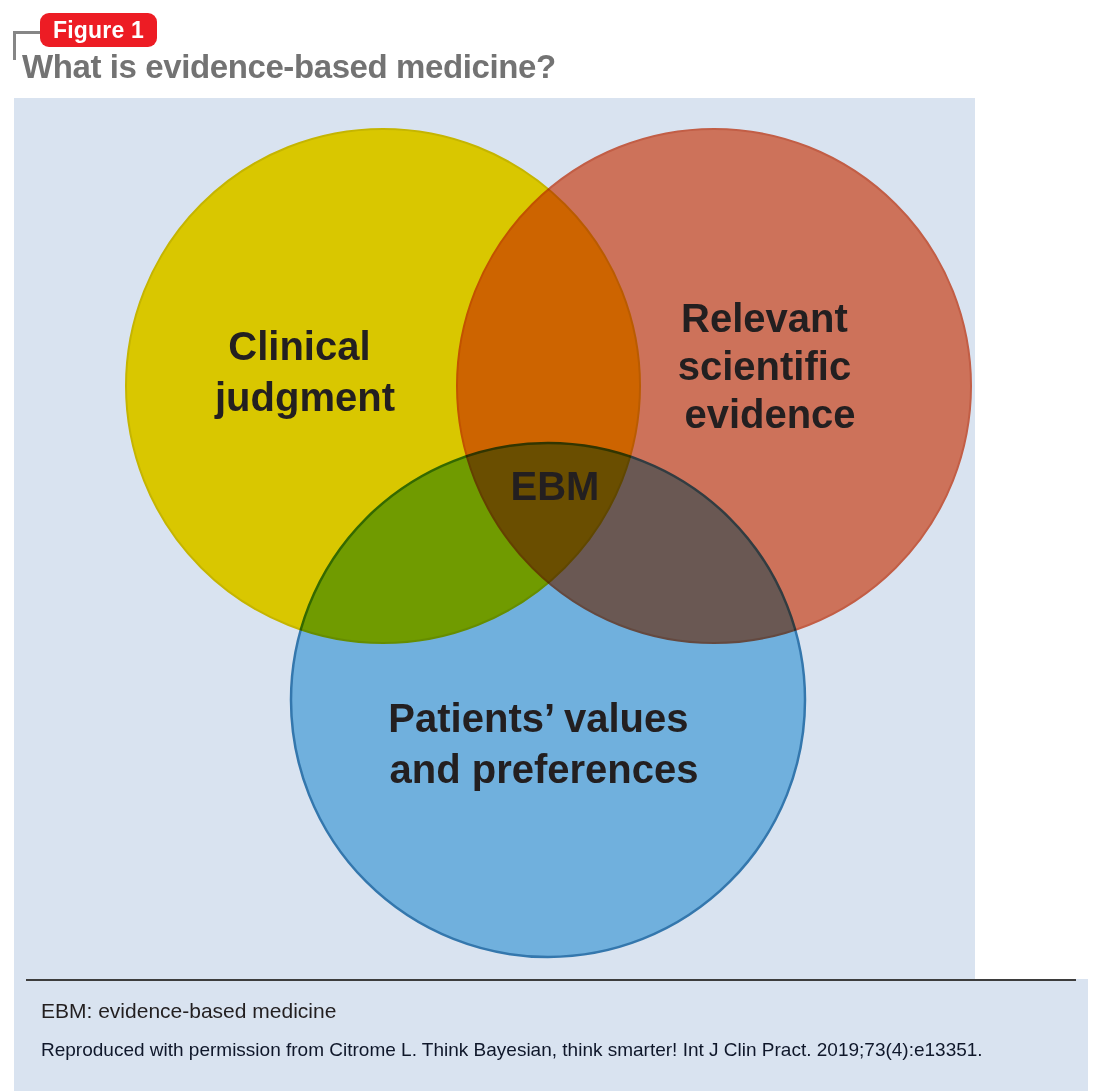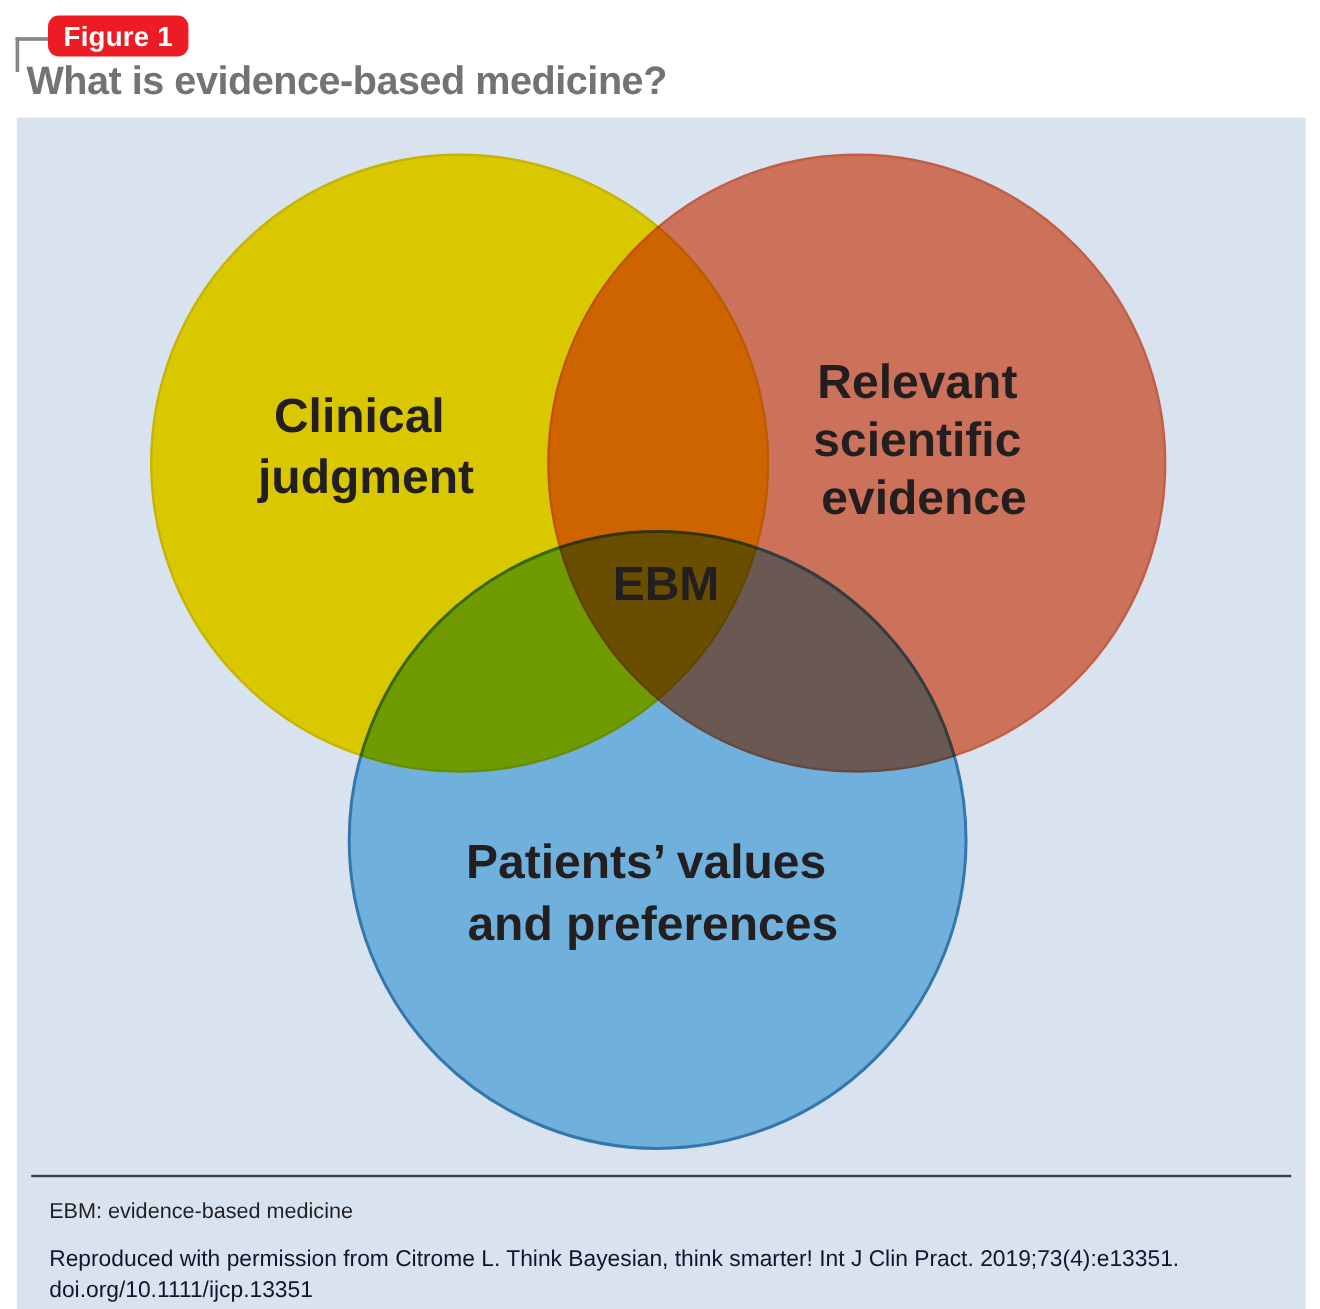--- a/index.html
+++ b/index.html
@@ -68,21 +68,21 @@
     color: #737373;
     letter-spacing: -0.4px;
     white-space: nowrap;
   }
 
   
   .fig-panel {
     position: absolute;
     left: 14px;
     top: 98px;
-    width: 1074px;
+    width: 961px;
     height: 881px;
     background: #D9E3F0;
     overflow: hidden;
   }
 
   .venn-svg {
     position: absolute;
     left: -14px;
     top: -98px;
     width: 1100px;
@@ -107,21 +107,21 @@
     top: 0;
     width: 1050px;
     height: 2px;
     background: #3d3d3d;
   }
 
   .footnote-abbrev {
     position: absolute;
     left: 27px;
     top: 20px;
-    font-size: 18px;
+    font-size: 21px;
     color: #231f20;
     white-space: nowrap;
   }
 
   .footnote-credit {
     position: absolute;
     left: 27px;
     top: 58px;
     width: 1030px;
     font-size: 19px;
@@ -178,17 +178,16 @@
 
       <text class="venn-label ebm" x="555" y="500" text-anchor="middle">EBM</text>
     </svg>
   </div>
 
   <div class="fig-footer">
     <div class="footer-rule"></div>
     <div class="footnote-abbrev">EBM: evidence-based medicine</div>
     <div class="footnote-credit">
       <span class="credit-line">Reproduced with permission from Citrome L. Think Bayesian, think smarter! Int J Clin Pract. 2019;73(4):e13351.</span>
-      <span class="credit-line">doi.org/10.1111/ijcp.13351</span>
     </div>
   </div>
 
 </div>
 
 </body></html>

